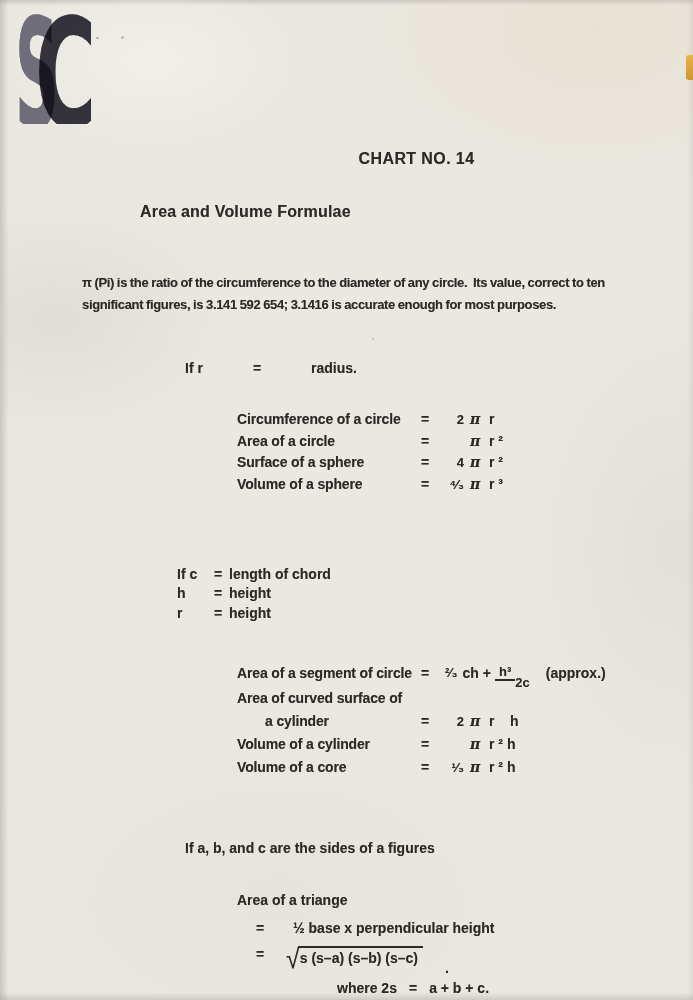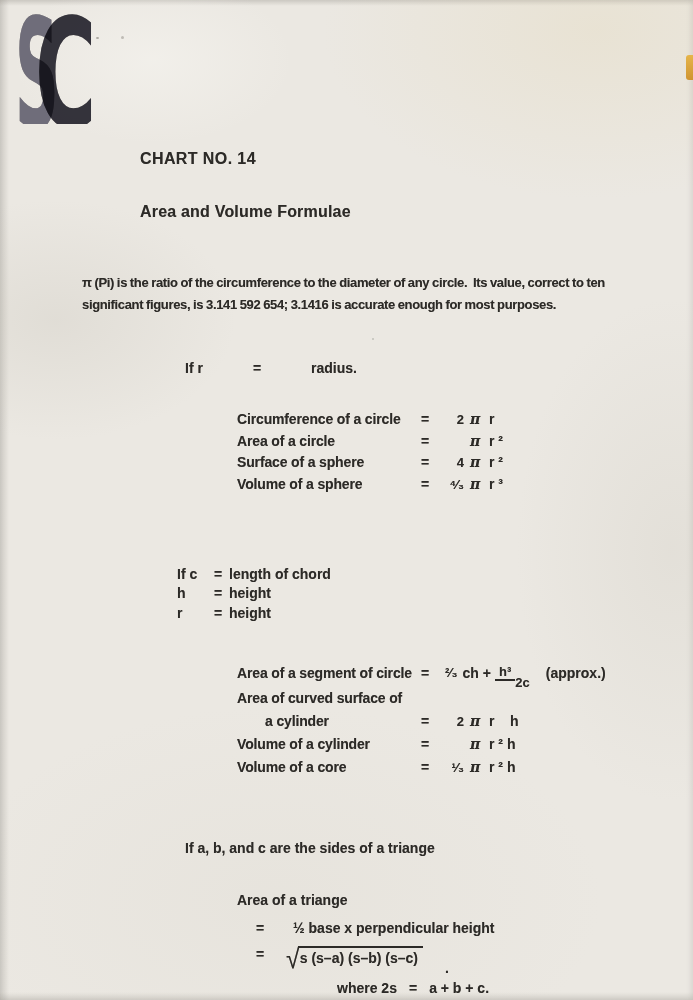--- a/index.html
+++ b/index.html
@@ -20,21 +20,21 @@
       linear-gradient(180deg, rgba(152,149,141,.30) 0px, rgba(152,149,141,0) 6px),
       linear-gradient(0deg, rgba(152,149,141,.28) 0px, rgba(152,149,141,0) 8px),
       #ebe8e2;
     box-shadow: inset -2px 0 5px rgba(160,156,148,.25);
     text-shadow: 0 0 .5px rgba(62,58,52,.45);
   }
   .abs{position:absolute;}
   
   .logo{left:10px;top:8px;width:84px;height:116px;}
   
-  .title{left:140px;top:150px;width:553px;font-size:16px;letter-spacing:.4px;}
+  .title{left:140px;top:150px;width:553px;text-align:center;font-size:16px;letter-spacing:.4px;}
   .subtitle{left:140px;top:203px;width:553px;font-size:16px;letter-spacing:.2px;}
   
   .intro{left:82px;top:272px;font-size:13px;line-height:22px;letter-spacing:-.35px;word-spacing:-.4px;}
   .intro div{white-space:pre;}
   
   .sec-heading{font-size:14px;display:flex;align-items:baseline;gap:40px;}
   .sec-heading .lhs{white-space:pre;}
   .sec-heading .eq{margin:0 10px;}
   .h-radius{left:185px;top:360px;}
   .h-triangle{left:185px;top:840px;font-size:14px;}
@@ -217,21 +217,21 @@
       <span class="f-label">Volume of a core</span>
       <span class="f-eq">=</span>
       <span class="val">
         <span class="coef">¹⁄₃</span>
         <span class="pi">π</span>
         <span class="rest">r ² h</span>
       </span>
     </div>
   </div>
 
-  <div class="abs h-triangle">If a, b, and c are the sides of a triange</div>
+  <div class="abs h-triangle">If a, b, and c are the sides of a figures</div>
   <div class="abs tri-label">Area of a triange</div>
 
   <div class="abs tri-lines">
     <div class="tri-line">
       <span class="eq">=</span>
       <span class="v">½ base x perpendicular height</span>
     </div>
     <div class="tri-line rootline">
       <span class="eq">=</span>
       <span class="root-group">

